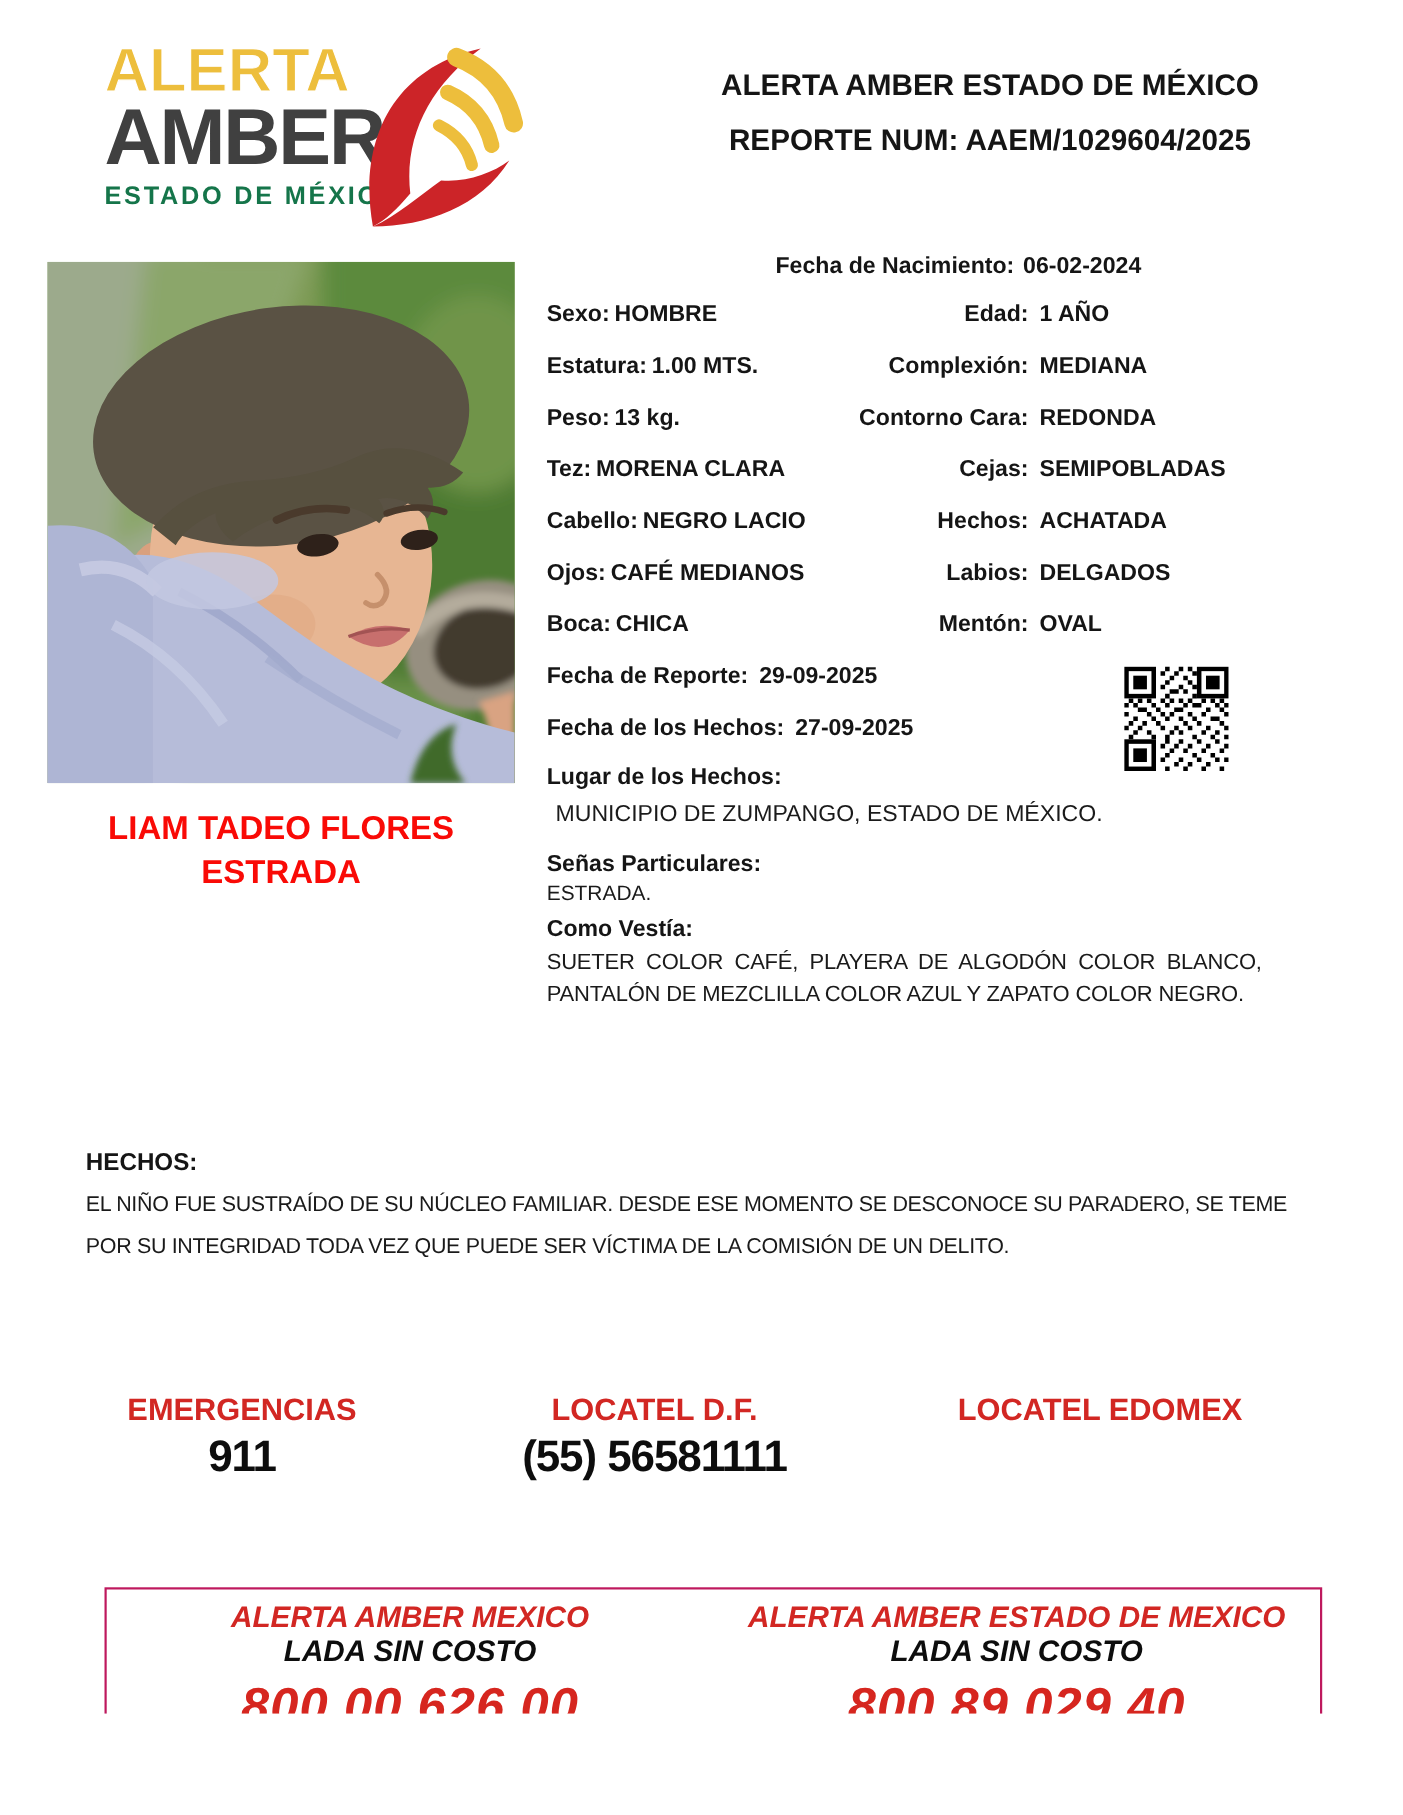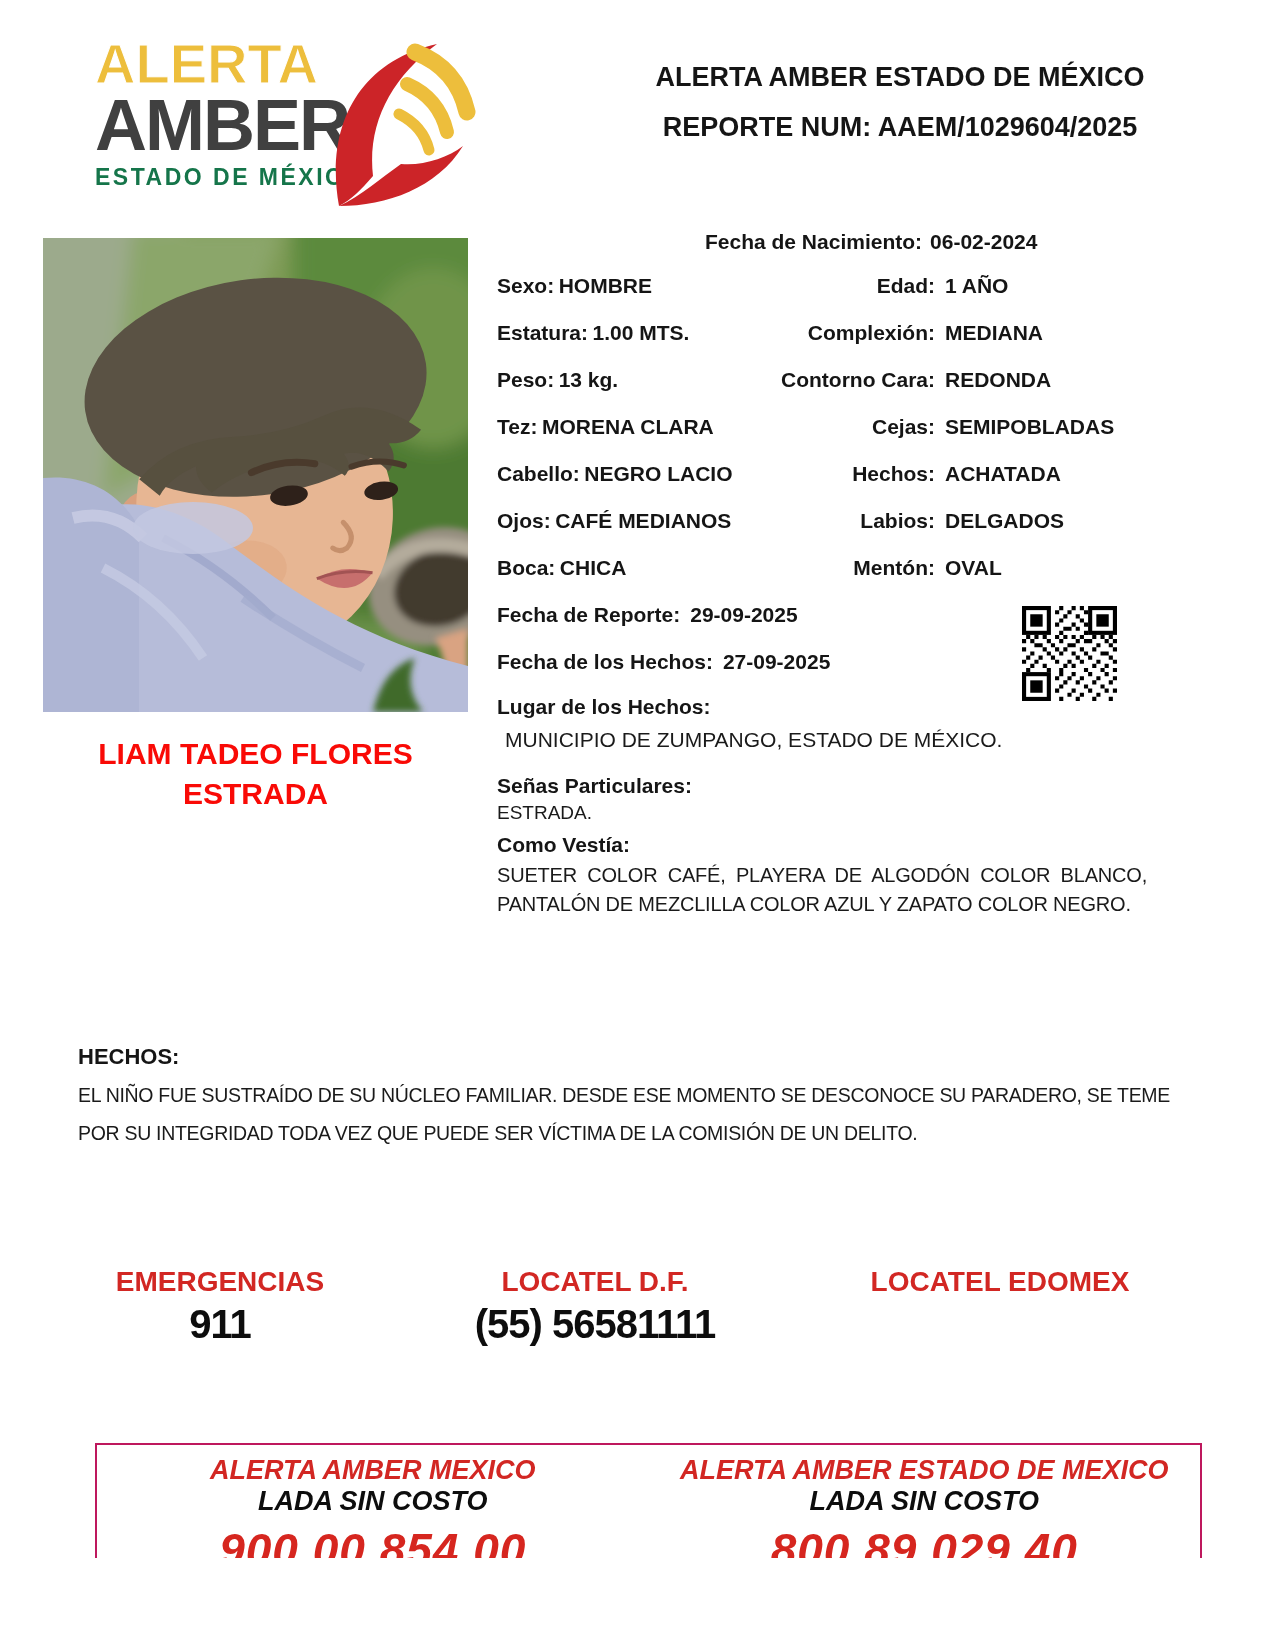--- a/index.html
+++ b/index.html
@@ -276,21 +276,21 @@
     <div class="c-num">(55) 56581111</div>
   </div>
   <div class="contact contact-3">
     <div class="c-name">LOCATEL EDOMEX</div>
   </div>
 
   <div class="hotbox">
     <div class="hotcol">
       <div class="h-title">ALERTA AMBER MEXICO</div>
       <div class="h-sub">LADA SIN COSTO</div>
-      <div class="h-num">900 00 854 00</div>
+      <div class="h-num">800 00 626 00</div>
     </div>
     <div class="hotcol">
       <div class="h-title">ALERTA AMBER ESTADO DE MEXICO</div>
       <div class="h-sub">LADA SIN COSTO</div>
       <div class="h-num">800 89 029 40</div>
     </div>
   </div>
 
 </div>
 

